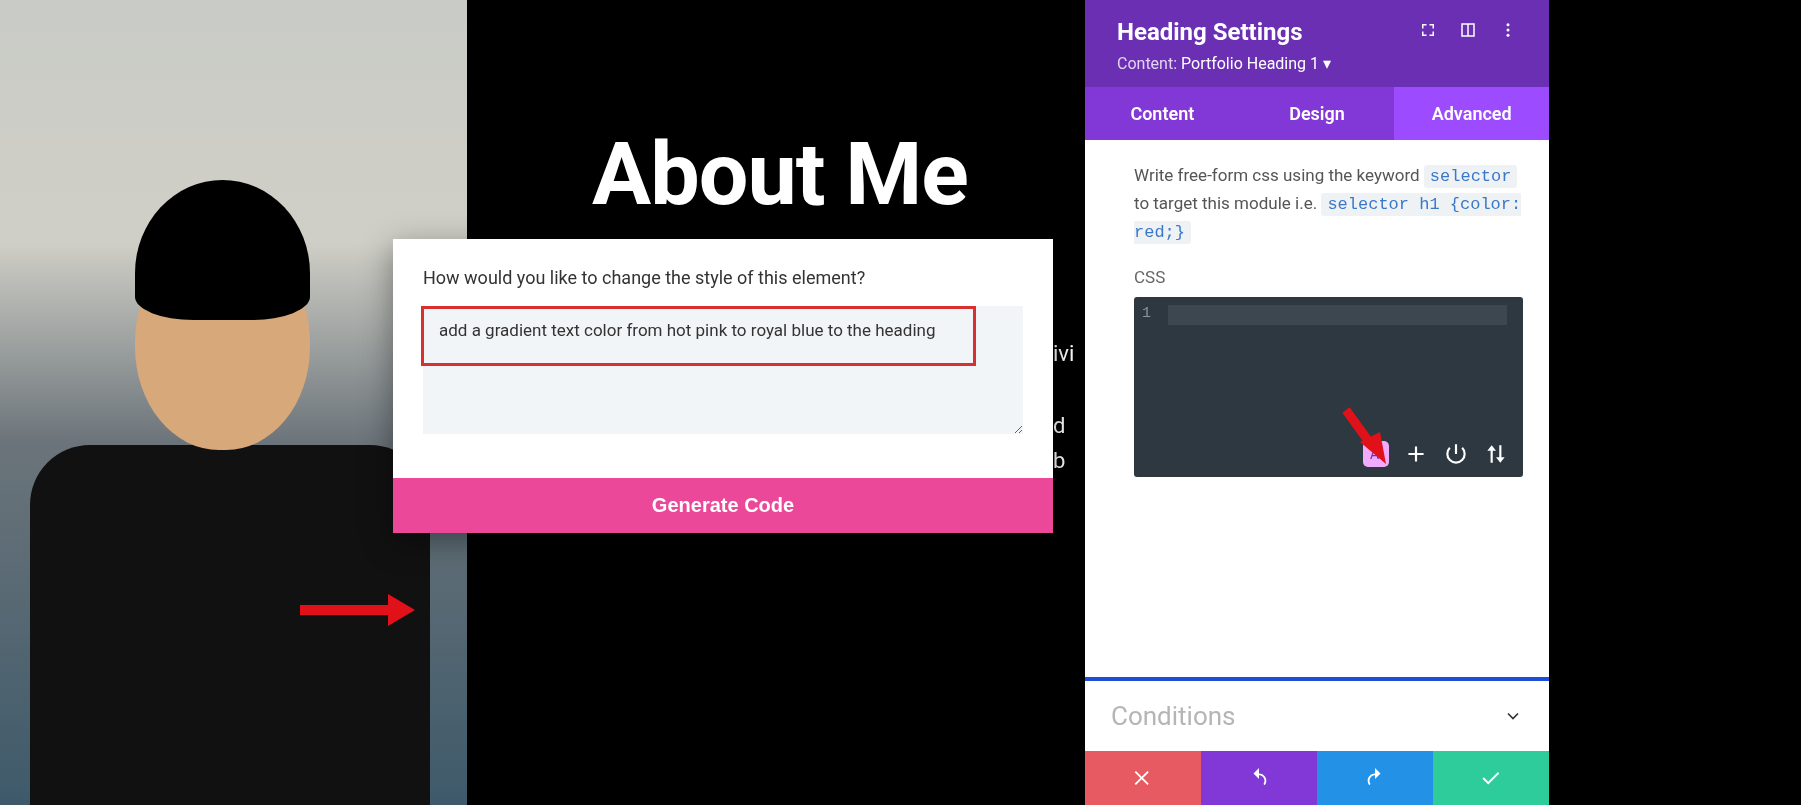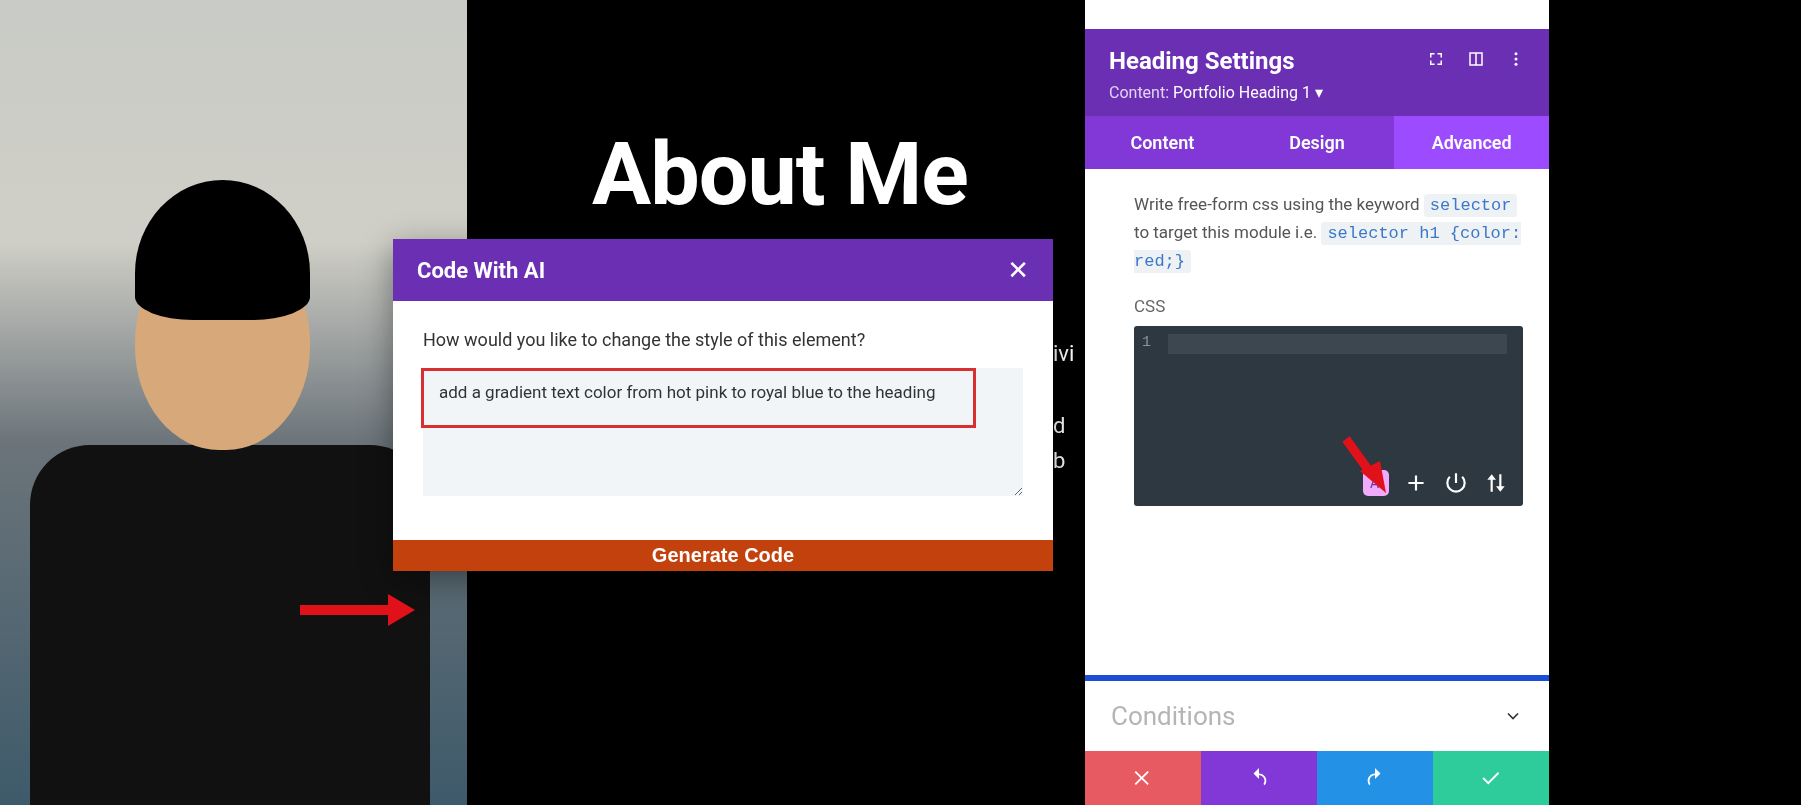--- a/index.html
+++ b/index.html
@@ -58,38 +58,38 @@
   .ai-prompt-label { font-size:18px; color:#333; margin-bottom:18px; }
   .ai-textarea {
     width:100%; min-height:128px; background:#f2f5f7; border:none; outline:none;
     padding:14px 16px; font-size:17px; color:#333; resize:both;
     font-family: inherit;
   }
   .ai-textarea-highlight {
     position:absolute; border:3px solid #d83030; pointer-events:none;
   }
   .ai-generate-btn {
-    width:100%; background:#c2410c; color:#fff; border:none; padding:4px 0;
+    width:100%; background:#ec4899; color:#fff; border:none; padding:16px 0;
     font-size:20px; font-weight:600; cursor:pointer;
   }
 
   
   .red-arrow-left {
     position:absolute; left:300px; top:590px; width:115px; height:40px;
     pointer-events:none;
   }
 
   
   .settings-panel {
     position:absolute; right:252px; top:0; width:464px; height:805px;
     background:#fff; display:flex; flex-direction:column;
     box-shadow:-2px 0 10px rgba(0,0,0,0.2);
   }
   .settings-header {
-    background:#6b2fb3; color:#fff; padding:18px 24px 14px;margin-top:29px;
+    background:#6b2fb3; color:#fff; padding:18px 32px 14px;
   }
   .settings-title-row { display:flex; align-items:center; justify-content:space-between; }
   .settings-title { font-size:24px; font-weight:700; }
   .settings-header-icons { display:flex; gap:22px; align-items:center; }
   .settings-header-icons svg { width:18px; height:18px; fill:#fff; cursor:pointer; }
   .preset-line { margin-top:8px; font-size:16px; color:#e3d4f3; }
   .preset-link { color:#fff; cursor:pointer; }
   .tabs { display:flex; background:#8138d6; }
   .tab {
     flex:1; text-align:center; padding:16px 0; color:#fff; font-size:18px;
@@ -125,21 +125,21 @@
     background:#f0abfc; color:#6b2fb3; border-radius:5px; font-size:14px; font-weight:400;
     width:26px; height:26px; display:flex; align-items:center; justify-content:center;
     letter-spacing:-0.5px;
   }
   .red-arrow-ai {
     position:absolute; pointer-events:none;
   }
   .conditions-row {
     display:flex; align-items:center; justify-content:space-between;
     padding:20px 26px; color:#b5b5b5; font-size:26px; font-weight:400;
-    border-top:6px solid #1d4ed8;
+    border-top:4px solid #1d4ed8;
   }
   .chevron-down { width:20px; height:20px; }
 
   .bottom-actions {
     display:flex; height:54px;
   }
   .action-btn {
     flex:1; display:flex; align-items:center; justify-content:center;
     cursor:pointer; color:#fff;
   }
@@ -164,24 +164,20 @@
   </div>
   <div class="about-heading">About Me</div>
   <div class="body-text-frag" style="left:1053px; top:336px;">ivi</div>
   <div class="body-text-frag" style="left:1087px; top:372px;">er</div>
   <div class="body-text-frag" style="left:1053px; top:408px;">d b</div>
 </div>
 
 <div class="right-gap"></div>
 
 <div class="ai-modal">
-  <div class="ai-header">
-    <div class="ai-title">Code With AI</div>
-    <div class="ai-close">✕</div>
-  </div>
   <div class="ai-body" style="position:relative;">
     <div class="ai-prompt-label">How would you like to change the style of this element?</div>
     <textarea class="ai-textarea" style="">add a gradient text color from hot pink to royal blue to the heading</textarea>
     <div class="ai-textarea-highlight" style="left:28px; top:67px; width:555px; height:60px;"></div>
   </div>
   <button class="ai-generate-btn">Generate Code</button>
 </div>
 
 <svg class="red-arrow-left" viewBox="0 0 115 40">
   <line x1="0" y1="20" x2="90" y2="20" stroke="#e1111a" stroke-width="10"></line>

